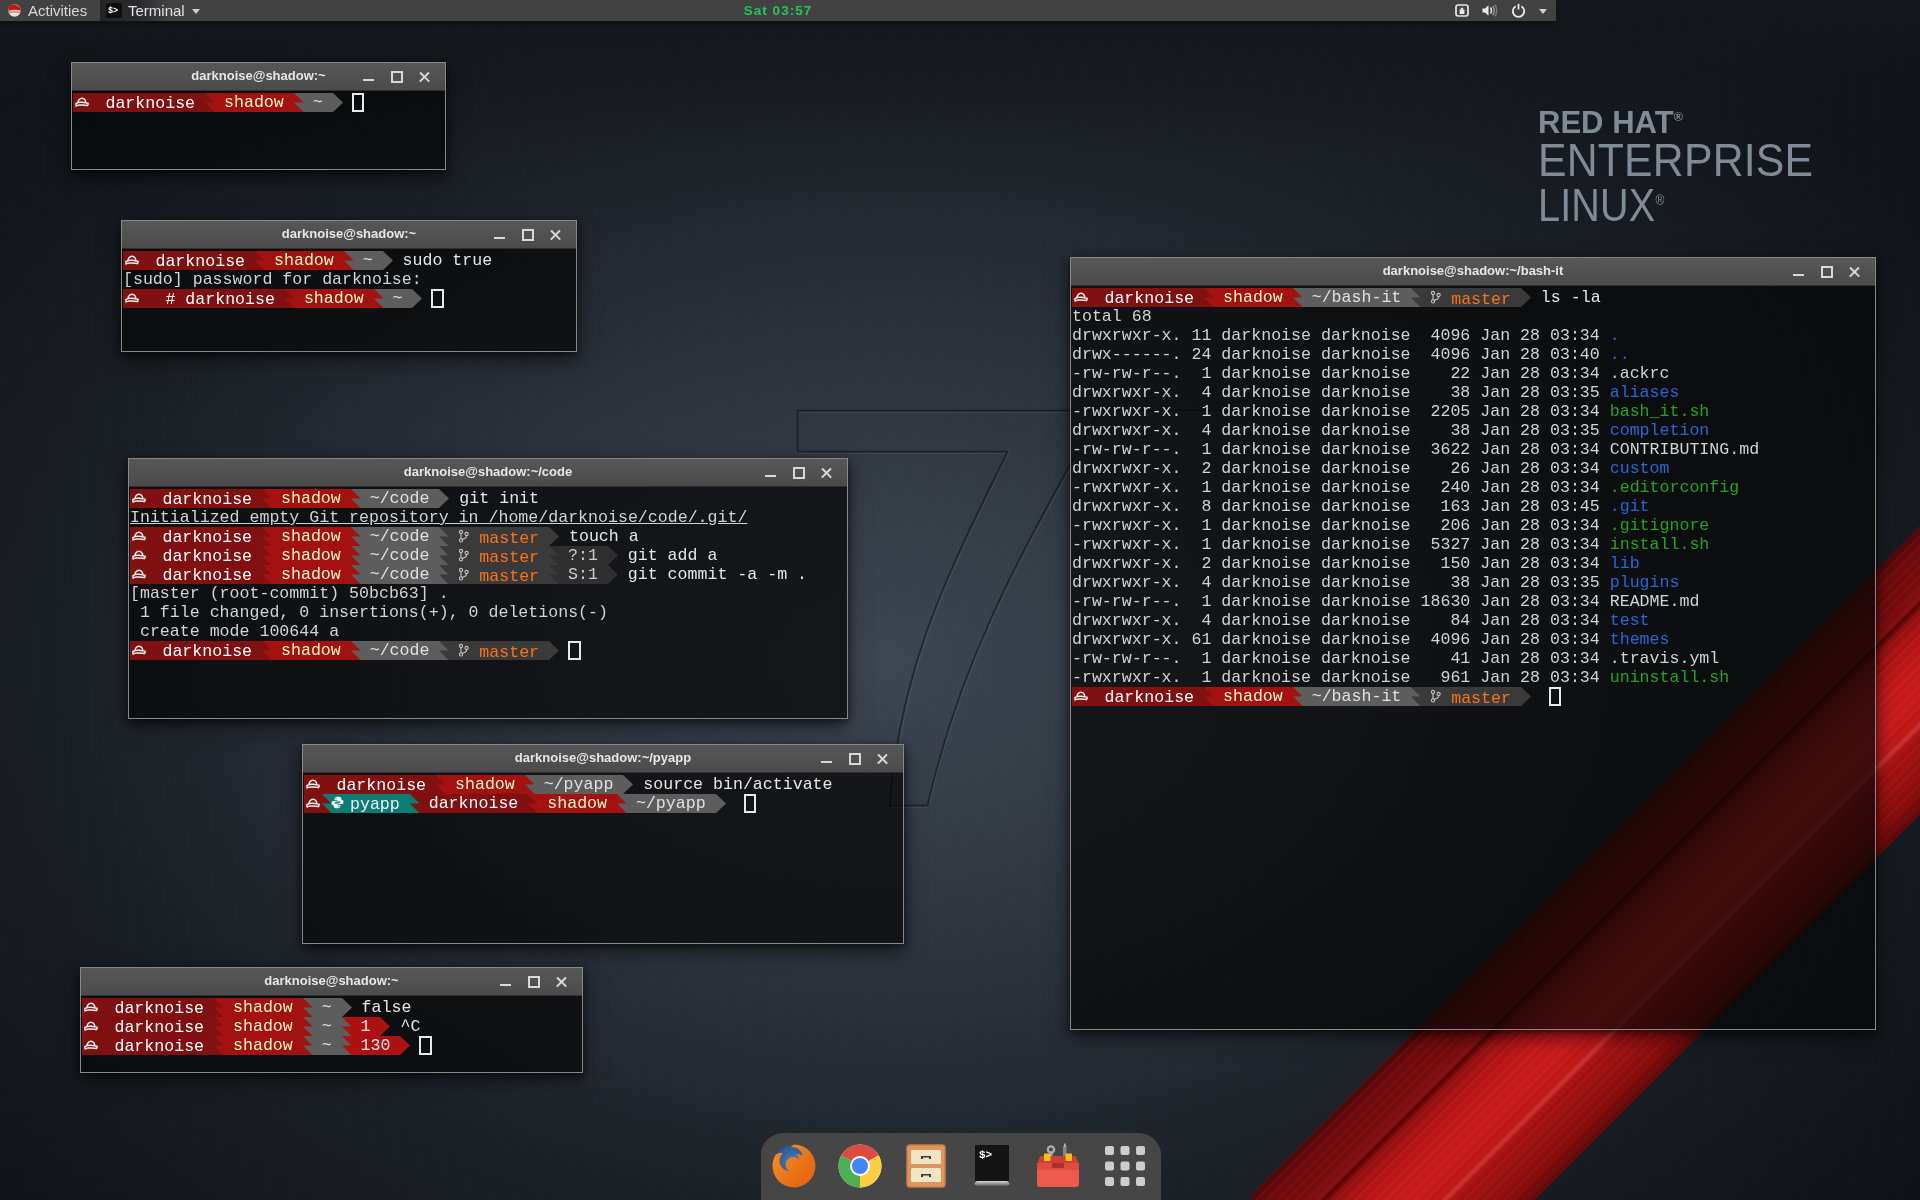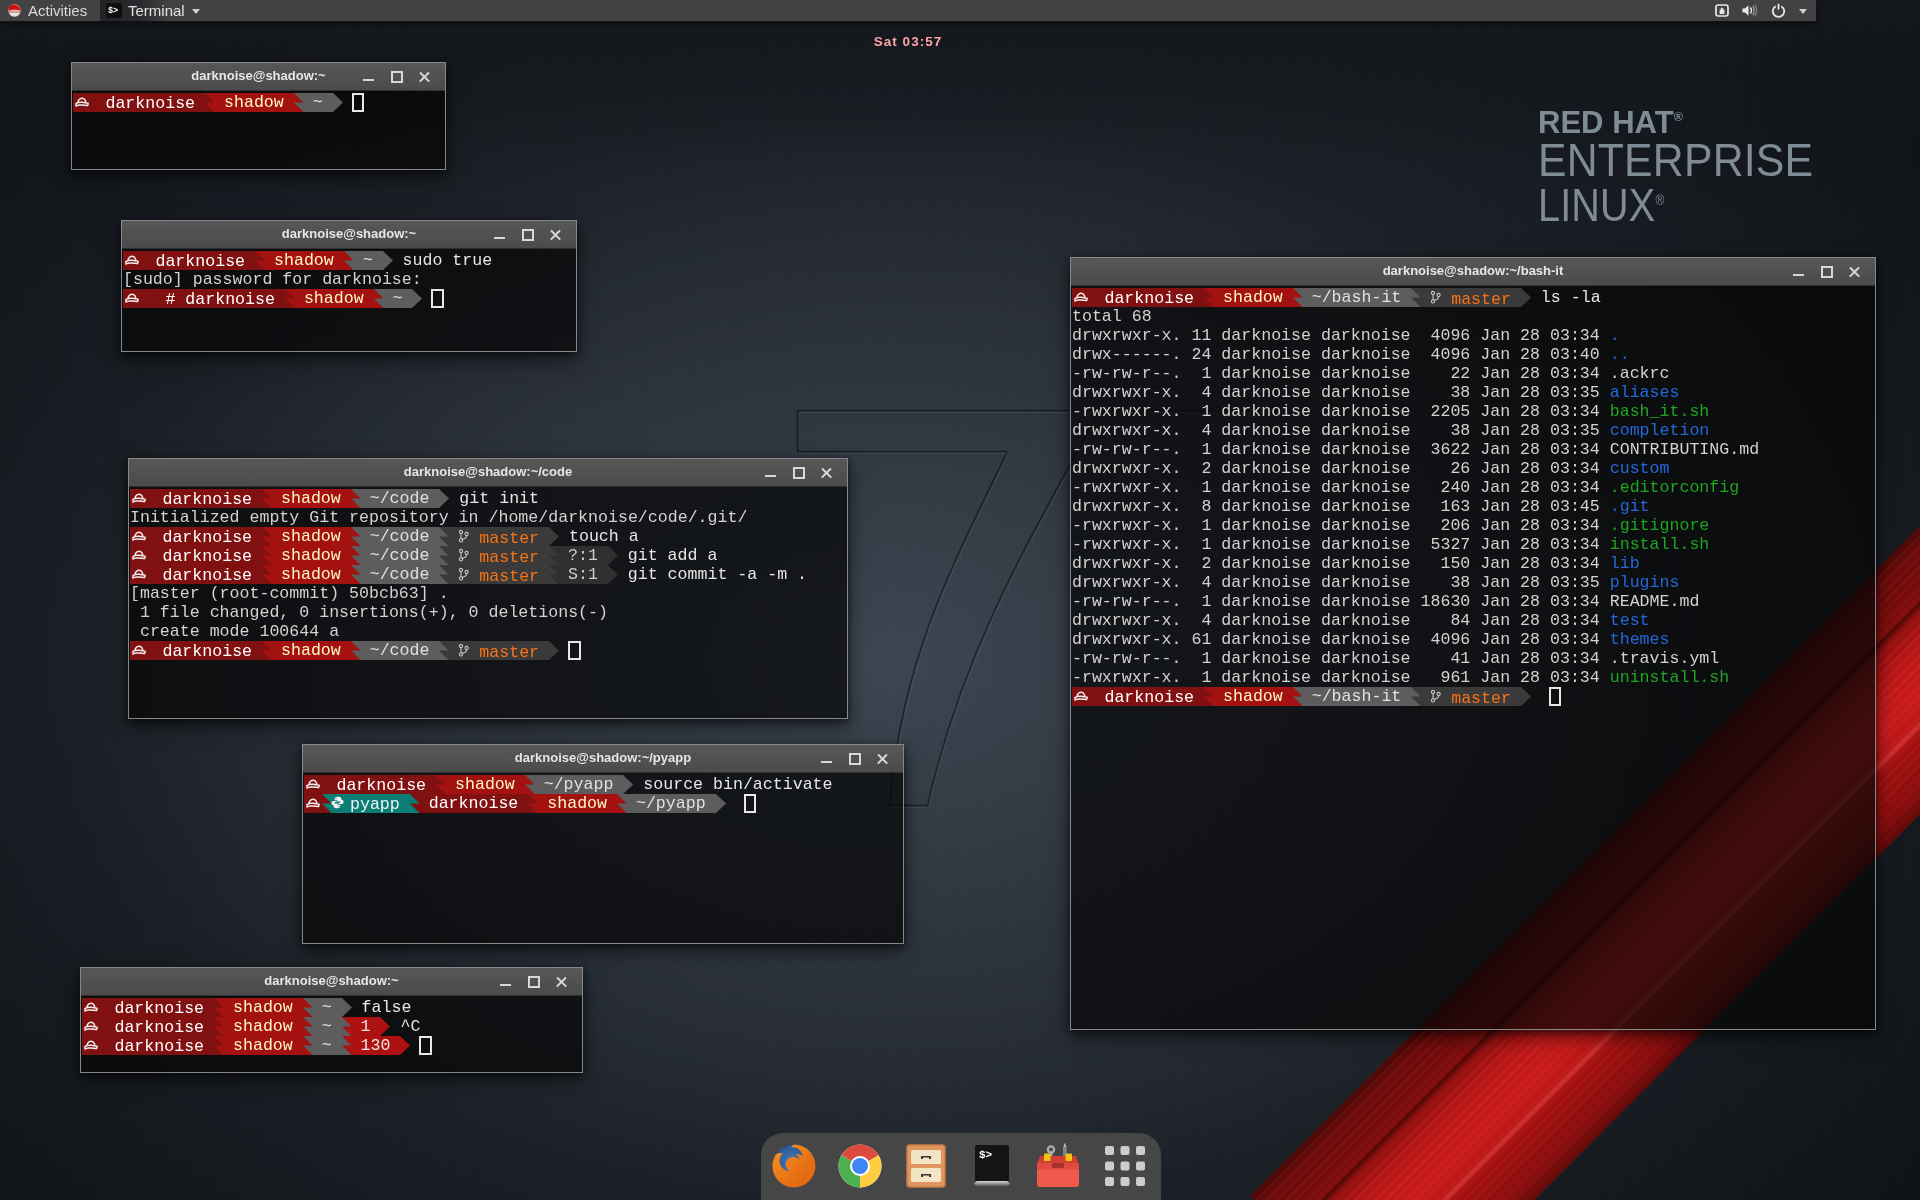--- a/index.html
+++ b/index.html
@@ -18,27 +18,27 @@
    #4a0707 0px, #6e0b0b 14px, #7a0d0d 40px, #840f0f 52px, #4e0606 55px, #931111 60px,
    #b01414 75px, #c41919 95px, #ca1c1c 120px, #c01616 135px, #cd2e2e 141px,
    #a81111 146px, #9a1010 165px, #8c0e0e 185px, #6d0a0a 200px, #590808 204px);}
 #seven{position:absolute;left:0;top:0;}
 #logo{position:absolute;left:1538px;top:0;color:#7f8b95;font-family:"Liberation Sans",sans-serif;}
 #logo div{position:absolute;left:0;white-space:nowrap;}
 #logo .rh{top:104px;font-weight:bold;font-size:32px;letter-spacing:0;transform:scaleX(0.97);transform-origin:0 0;}
 #logo .rh sup{font-size:13px;}
 #logo .ent{top:133px;font-size:46px;letter-spacing:0.2px;transform:scaleX(0.93);transform-origin:0 0;}
 #logo .lin{top:178px;font-size:46px;letter-spacing:0.2px;transform:scaleX(0.86);transform-origin:0 0;}
-#topbar{position:absolute;left:0;top:0;width:1816px;height:21px;background:#424242;border-bottom:1px solid #101216;box-shadow:0 2px 4px rgba(0,0,0,0.35);
+#topbar{position:absolute;left:0;top:0;width:1556px;height:21px;background:#424242;border-bottom:1px solid #101216;box-shadow:0 2px 4px rgba(0,0,0,0.35);
  font-family:"Liberation Sans",sans-serif;color:#d9d9d9;font-size:15px;z-index:40;}
 #topbar .act{position:absolute;left:28px;top:0;line-height:21px;}
 #appbtn{position:absolute;left:100px;top:0;height:21px;width:112px;background:linear-gradient(90deg,#242428 0%, #2a2a2e 35%, rgba(66,66,66,0) 62%);}
 #appbtn .t{position:absolute;left:28px;top:0;line-height:21px;color:#e2e2e2;}
 #appbtn .tri{position:absolute;left:92px;top:9px;width:0;height:0;border:4px solid transparent;border-top:5px solid #cfcfcf;}
-#clock{position:absolute;left:0;right:0;top:0;text-align:center;line-height:21px;font-weight:bold;font-size:13.5px;letter-spacing:1.05px;color:#fca5a5;margin-top:31px;}
+#clock{position:absolute;left:0;right:0;top:0;text-align:center;line-height:21px;font-weight:bold;font-size:13.5px;letter-spacing:1.05px;color:#22c55e;}
 .win{position:absolute;border:1px solid #888;background:rgba(5,5,5,0.70);box-shadow:0 7px 18px rgba(0,0,0,0.55),0 2px 6px rgba(0,0,0,0.45);margin-left:17px;}
 .tb{position:absolute;left:0;top:0;right:0;height:27px;background:linear-gradient(#575757,#4b4b4b);border-bottom:1px solid #303030;
  text-align:center;font:bold 13px/26px "Liberation Sans",sans-serif;color:#e6e6e6;}
 .bt{position:absolute;top:0;height:27px;width:28px;}
 .bmin::before{content:'';position:absolute;left:9px;top:16px;width:11px;height:2px;background:#d8d8d8;}
 .bmax::before{content:'';position:absolute;left:9px;top:8px;width:8px;height:8px;border:2px solid #d8d8d8;}
 .bcls::before,.bcls::after{content:'';position:absolute;left:8px;top:12.5px;width:13px;height:2.4px;background:#d8d8d8;}
 .bcls::before{transform:rotate(45deg);}
 .bcls::after{transform:rotate(-45deg);}
 .term{position:absolute;left:0;top:27px;right:0;bottom:0;padding:3px 0 0 1px;font:16.6px/19px "Liberation Mono",monospace;color:#d6d6d6;overflow:hidden;}
@@ -158,21 +158,21 @@
   <div class="term">
    <div class="r"><span class="sg sg1 c1"><svg class="hat" width="14" height="12" viewBox="0 0 14 12">
               <path d="M1 7.5 Q4 5.8 7 6.3 Q10.5 6.9 13 7.2 Q13.3 8.6 12.4 9.6 Q8.5 8.6 4.5 9 Q2.2 9.3 1.2 10 Q0.7 8.6 1 7.5 Z M2.8 6.7 Q3.2 3.9 5 2.9 Q7 1.8 9 2.9 Q10.6 3.9 11 6.9" fill="none" stroke="#f4f0f0" stroke-width="1.5"></path>
             </svg> darknoise </span><svg class="sp" width="9" height="19" viewBox="0 0 9 19" style="background:#a31111" shape-rendering="geometricPrecision">
             <path d="M0 0 L9.4 9.5 L0 9.5 L9.4 19 L0 19 Z" fill="#811010"></path>
           </svg><span class="sg c2"> shadow </span><svg class="sp" width="9" height="19" viewBox="0 0 9 19" style="background:#5d5d5d" shape-rendering="geometricPrecision">
             <path d="M0 0 L9.4 9.5 L0 9.5 L9.4 19 L0 19 Z" fill="#a31111"></path>
           </svg><span class="sg c3"> ~/code </span><svg class="se" width="10" height="19" viewBox="0 0 10 19" shape-rendering="geometricPrecision">
             <path d="M0 0 L10 9.5 L0 19 Z" fill="#5d5d5d"></path>
           </svg><span style="color:#e6e6e6;"> git init</span></div>
-   <div class="r"><span style="color:#d2d2d2;">Initialized empty Git repository in /home/darknoise/code/.git/</span></div>
+   <div class="r"><span style="color:#d2d2d2;text-decoration:underline;">Initialized empty Git repository in /home/darknoise/code/.git/</span></div>
    <div class="r"><span class="sg sg1 c1"><svg class="hat" width="14" height="12" viewBox="0 0 14 12">
               <path d="M1 7.5 Q4 5.8 7 6.3 Q10.5 6.9 13 7.2 Q13.3 8.6 12.4 9.6 Q8.5 8.6 4.5 9 Q2.2 9.3 1.2 10 Q0.7 8.6 1 7.5 Z M2.8 6.7 Q3.2 3.9 5 2.9 Q7 1.8 9 2.9 Q10.6 3.9 11 6.9" fill="none" stroke="#f4f0f0" stroke-width="1.5"></path>
             </svg> darknoise </span><svg class="sp" width="9" height="19" viewBox="0 0 9 19" style="background:#a31111" shape-rendering="geometricPrecision">
             <path d="M0 0 L9.4 9.5 L0 9.5 L9.4 19 L0 19 Z" fill="#811010"></path>
           </svg><span class="sg c2"> shadow </span><svg class="sp" width="9" height="19" viewBox="0 0 9 19" style="background:#5d5d5d" shape-rendering="geometricPrecision">
             <path d="M0 0 L9.4 9.5 L0 9.5 L9.4 19 L0 19 Z" fill="#a31111"></path>
           </svg><span class="sg c3"> ~/code </span><svg class="sp" width="9" height="19" viewBox="0 0 9 19" style="background:#3a3a3a" shape-rendering="geometricPrecision">
             <path d="M0 0 L9.4 9.5 L0 9.5 L9.4 19 L0 19 Z" fill="#5d5d5d"></path>
           </svg><span class="sg c4"> <svg class="br" width="11" height="14" viewBox="0 0 11 14">
               <circle cx="3" cy="3" r="1.6" fill="none" stroke="#c6c6c6" stroke-width="1.1"></circle>

